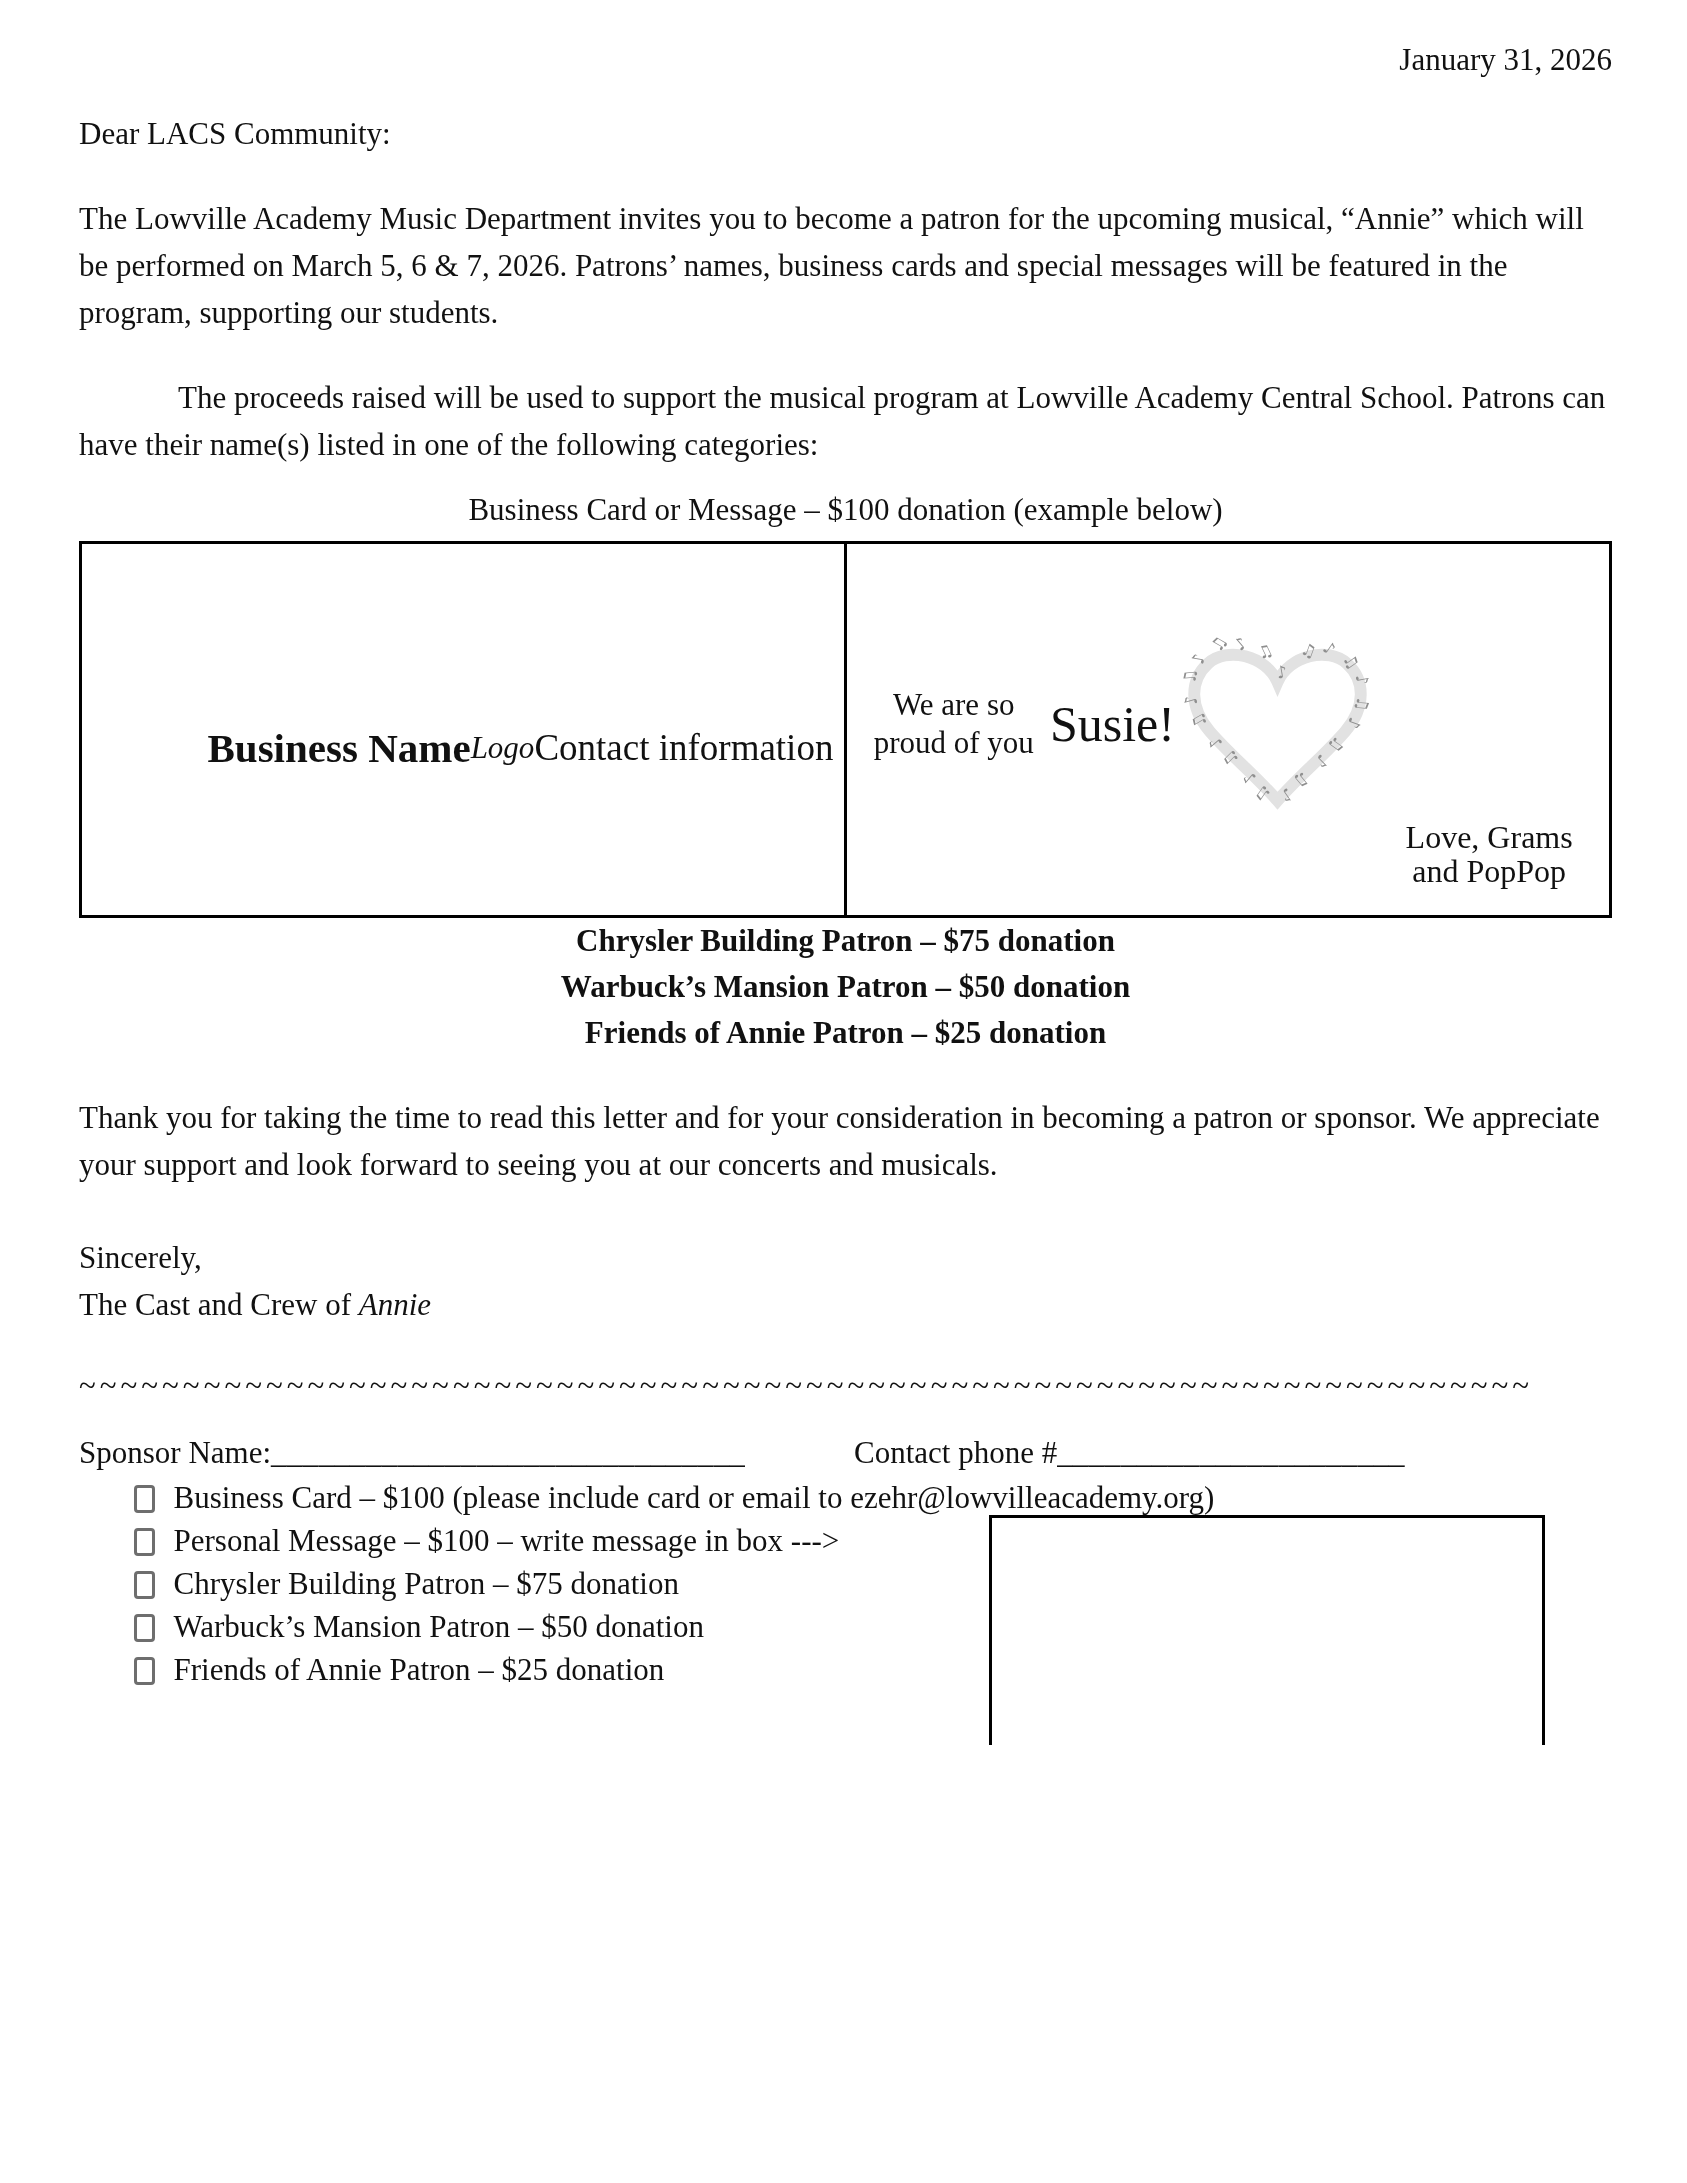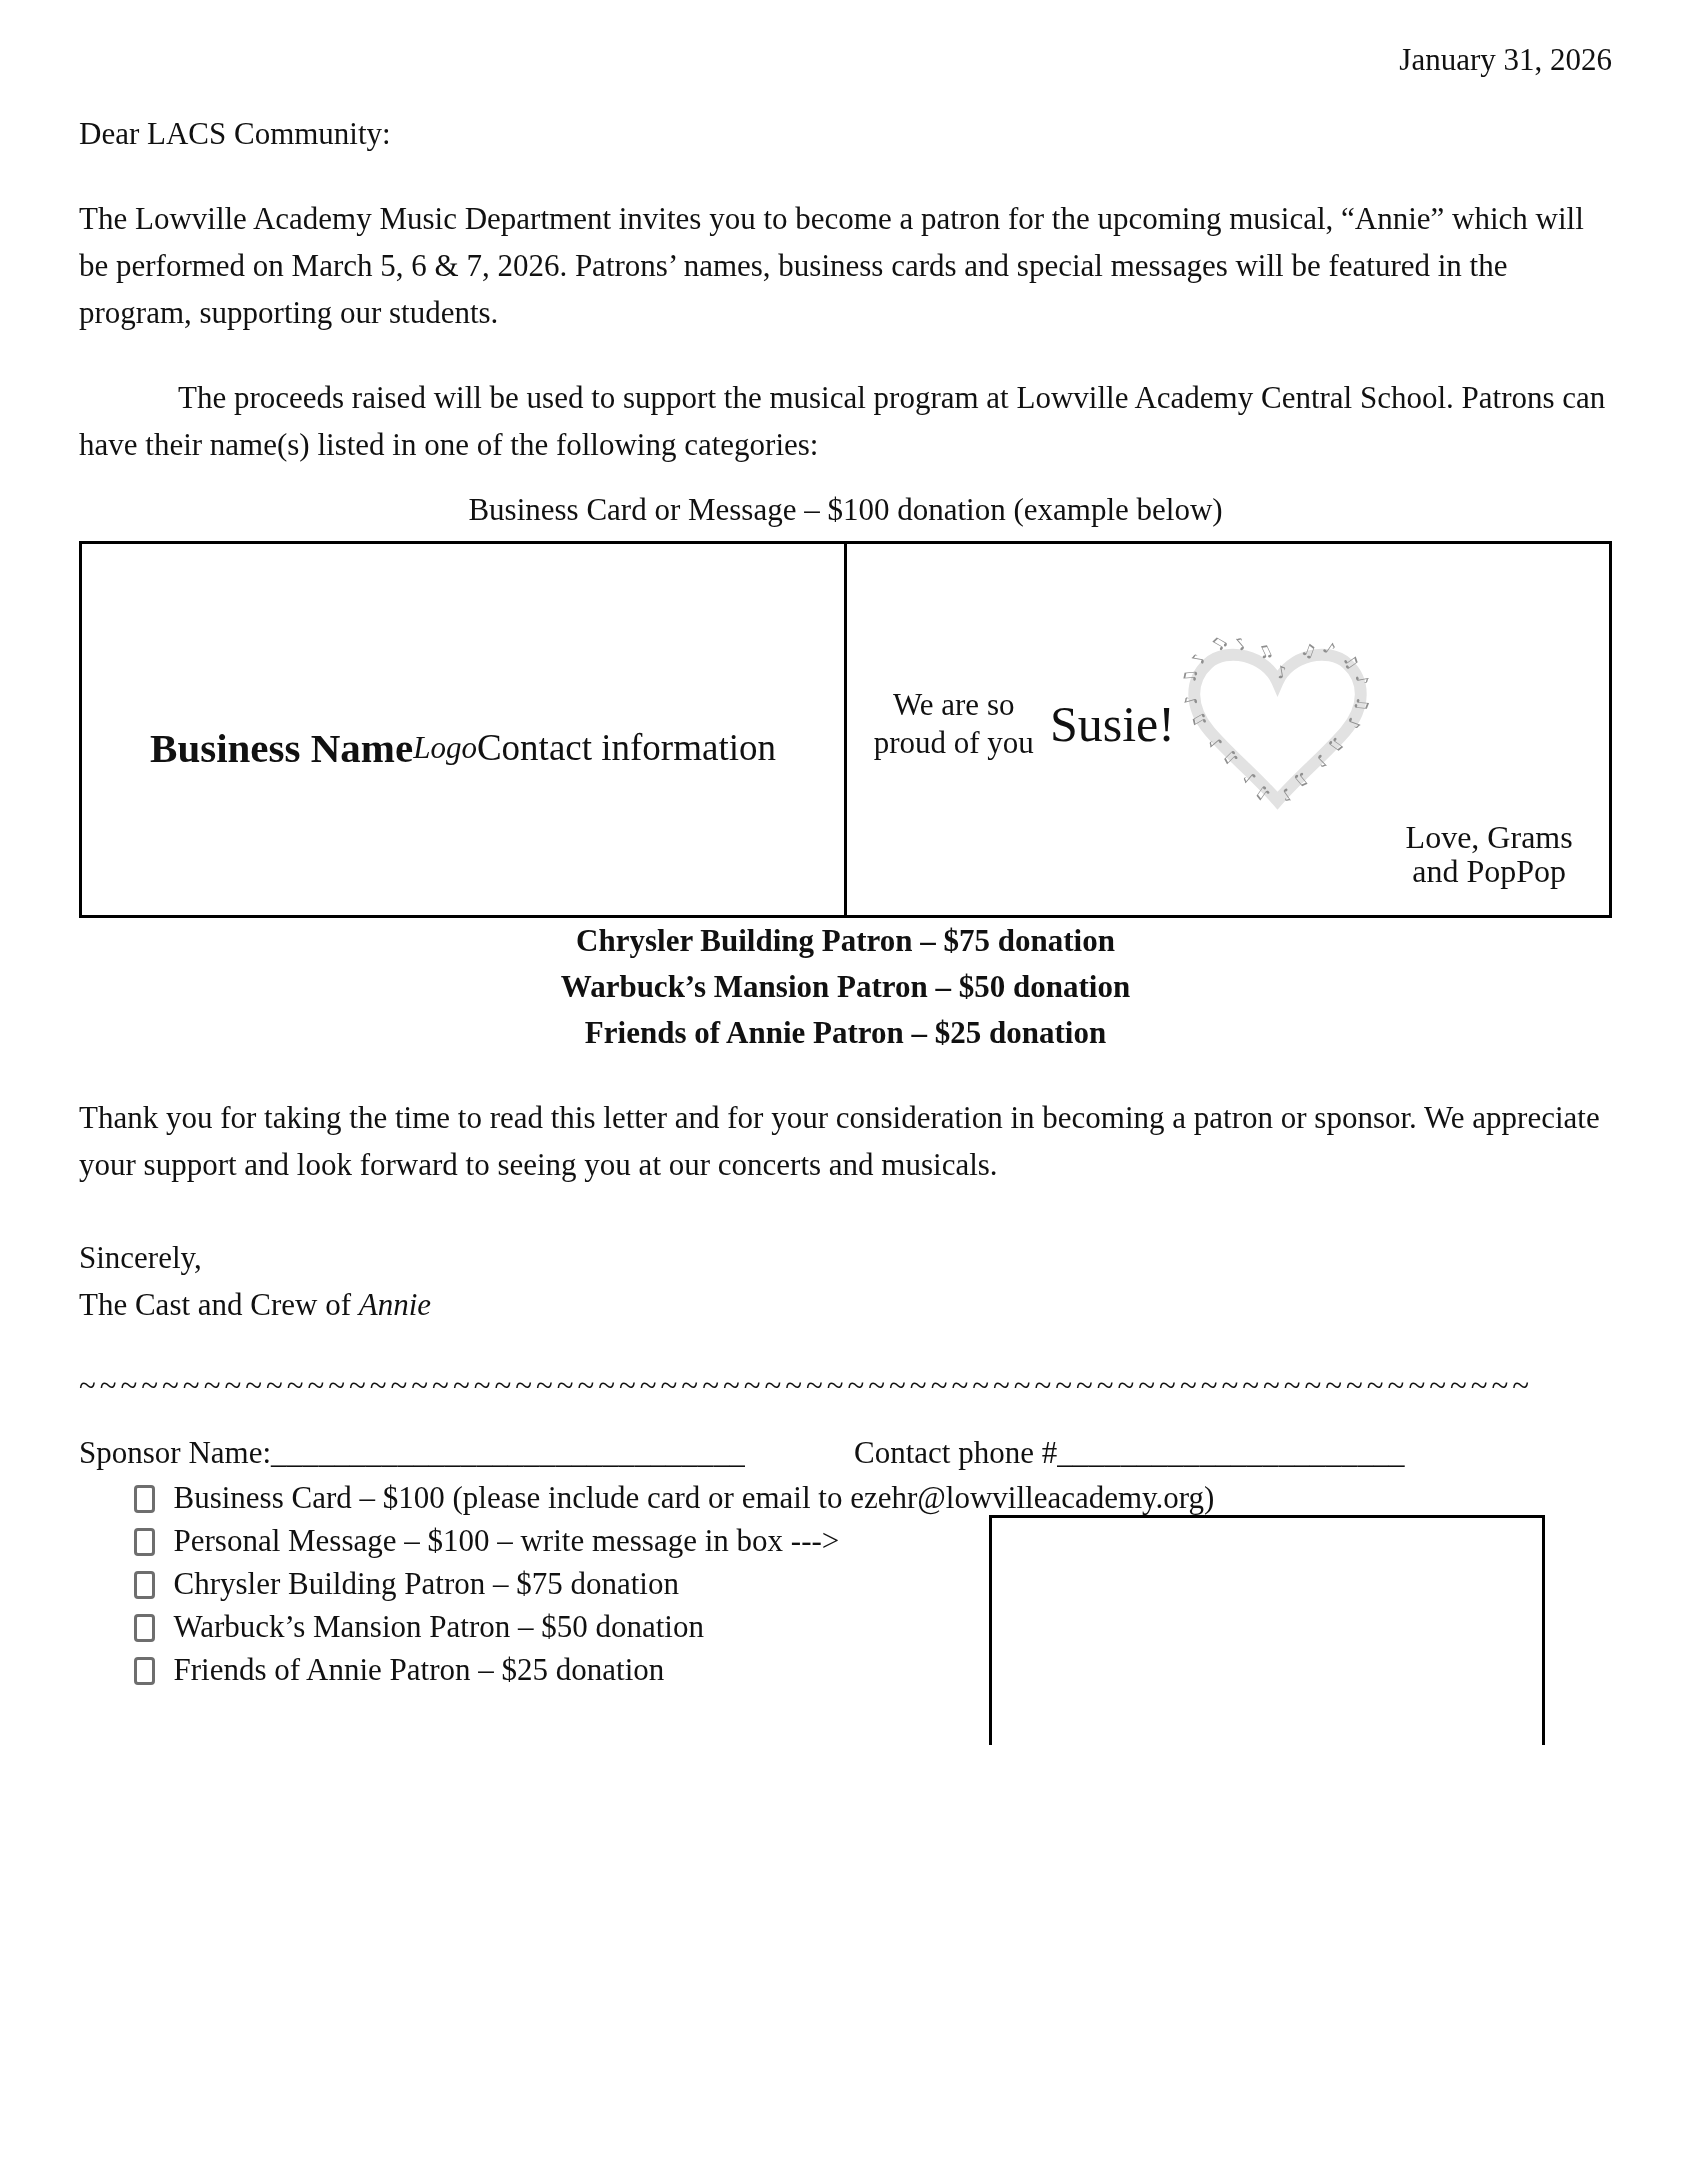--- a/index.html
+++ b/index.html
@@ -34,21 +34,21 @@
     padding: 0;
   }
   .cell-inner {
     display: flex;
     flex-direction: row;
     align-items: center;
     height: 100%;
     box-sizing: border-box;
     text-align: center;
   }
-  .cell-business { justify-content: center; padding: 66px 10.6px 28px; border-radius: 19px; }
+  .cell-business { justify-content: flex-end; padding: 66px 10.6px 28px; border-radius: 19px; }
   .business-name { font-weight: bold; font-size: 41px; line-height: 42px; }
   .logo-label { font-style: italic; font-size: 31px; line-height: 32px; }
   .contact-label-cell { font-size: 37px; line-height: 38px; }
   .cell-message { padding: 17px 10.6px 26.5px; }
   .msg-line1 { font-size: 31px; line-height: 38px; }
   .msg-susie { font-size: 50px; line-height: 54px; }
   .heart-wrap { margin-top: 1.3px; line-height: 0; }
   .msg-line3 { margin-top: auto; font-size: 32px; line-height: 34px; }
 
   .other-heading { margin-top: 41px; }

